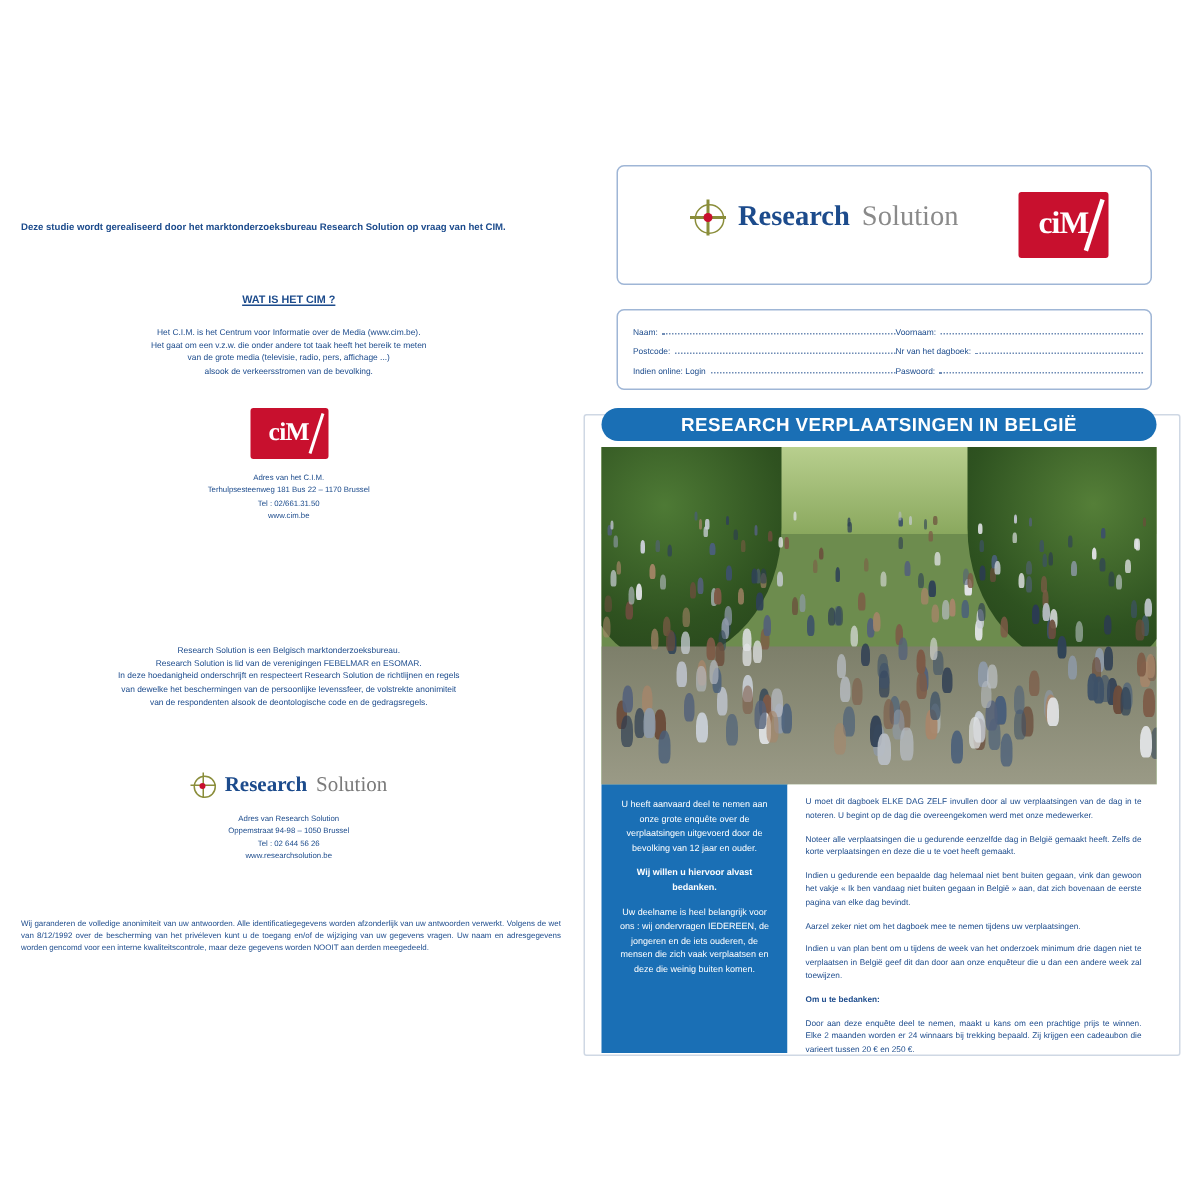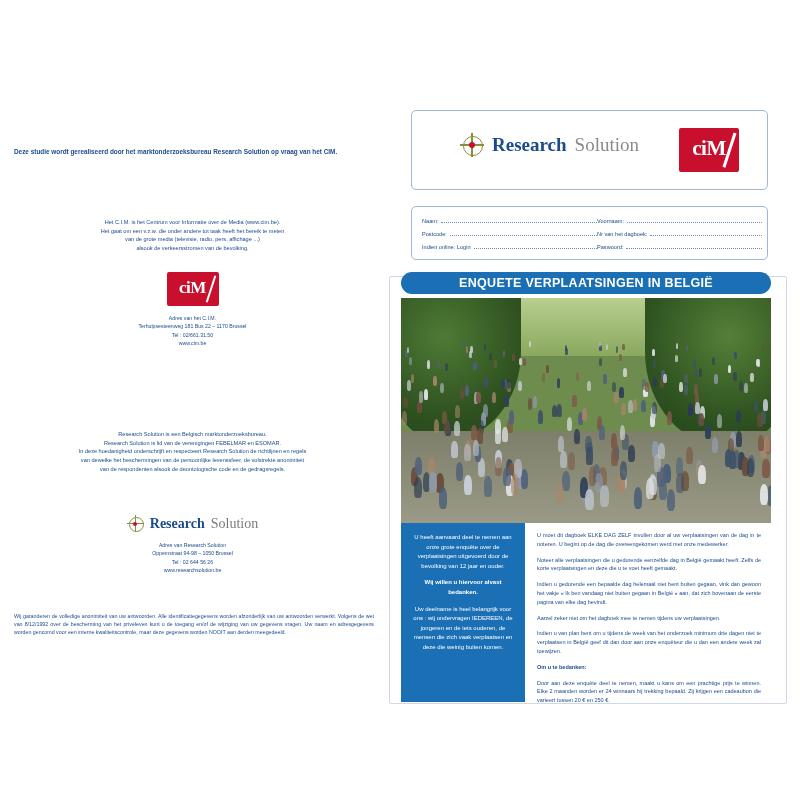--- a/index.html
+++ b/index.html
@@ -395,20 +395,21 @@
     pointer-events: none;
   }
 </style>
 </head>
 <body>
 
 <div class="left-page">
 
   <div class="lp-intro">Deze studie wordt gerealiseerd door het marktonderzoeksbureau Research Solution op vraag van het CIM.</div>
 
+  <div class="lp-h1 t1">WAT IS HET CIM ?</div>
   <div class="lp-body b1" style="white-space: pre-line;">Het C.I.M. is het Centrum voor Informatie over de Media (www.cim.be).
 Het gaat om een v.z.w. die onder andere tot taak heeft het bereik te meten
 van de grote media (televisie, radio, pers, affichage ...)
 alsook de verkeersstromen van de bevolking.</div>
 
   <div class="cim-logo-block">
     <div class="cim-logo">
       <div class="cim-text">ciM</div>
       <div class="cim-slash"></div>
     </div>
@@ -491,21 +492,21 @@
         <span class="fld-label">Indien online: Login</span>
         <span class="fld-line"></span>
       </span>
       <span class="fld right">
         <span class="fld-label">Paswoord:</span>
         <span class="fld-line"></span>
       </span>
     </div>
   </div>
 
-  <div class="title-banner">ENQUETE VERPLAATSINGEN IN BELGIË</div>
+  <div class="title-banner">RESEARCH VERPLAATSINGEN IN BELGIË</div>
 
   <div class="photo">
     <div class="sky"></div>
     <div class="trees-l"></div>
     <div class="trees-r"></div>
     <div class="ground"></div>
     <div class="crowd">
         <span style="left: 65.5154%; top: 30.4814%; width: 4.15509px; height: 10.8032px; background: rgb(224, 226, 228); opacity: 1;"></span>
         <span style="left: 67.9461%; top: 67.3123%; width: 6.45702px; height: 16.7883px; background: rgb(142, 154, 168); opacity: 0.95;"></span>
         <span style="left: 70.7274%; top: 82.7535%; width: 7.42209px; height: 19.2974px; background: rgb(125, 90, 70); opacity: 0.7;"></span>

